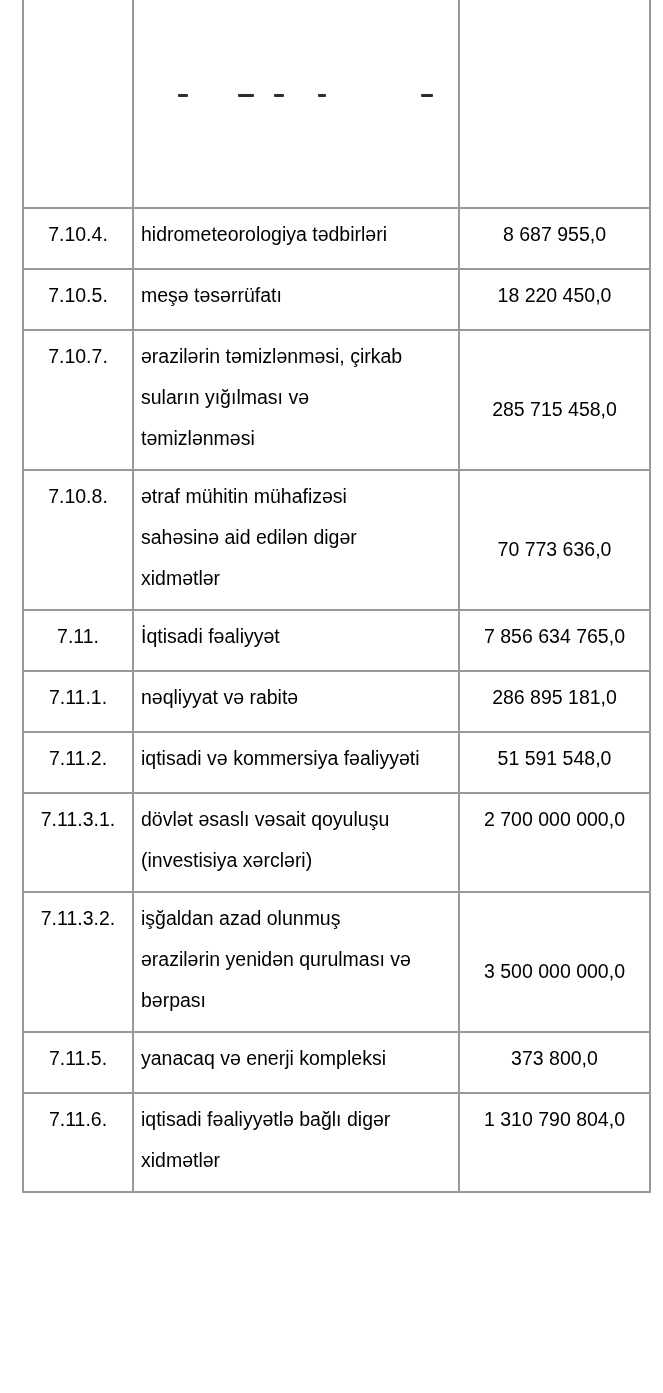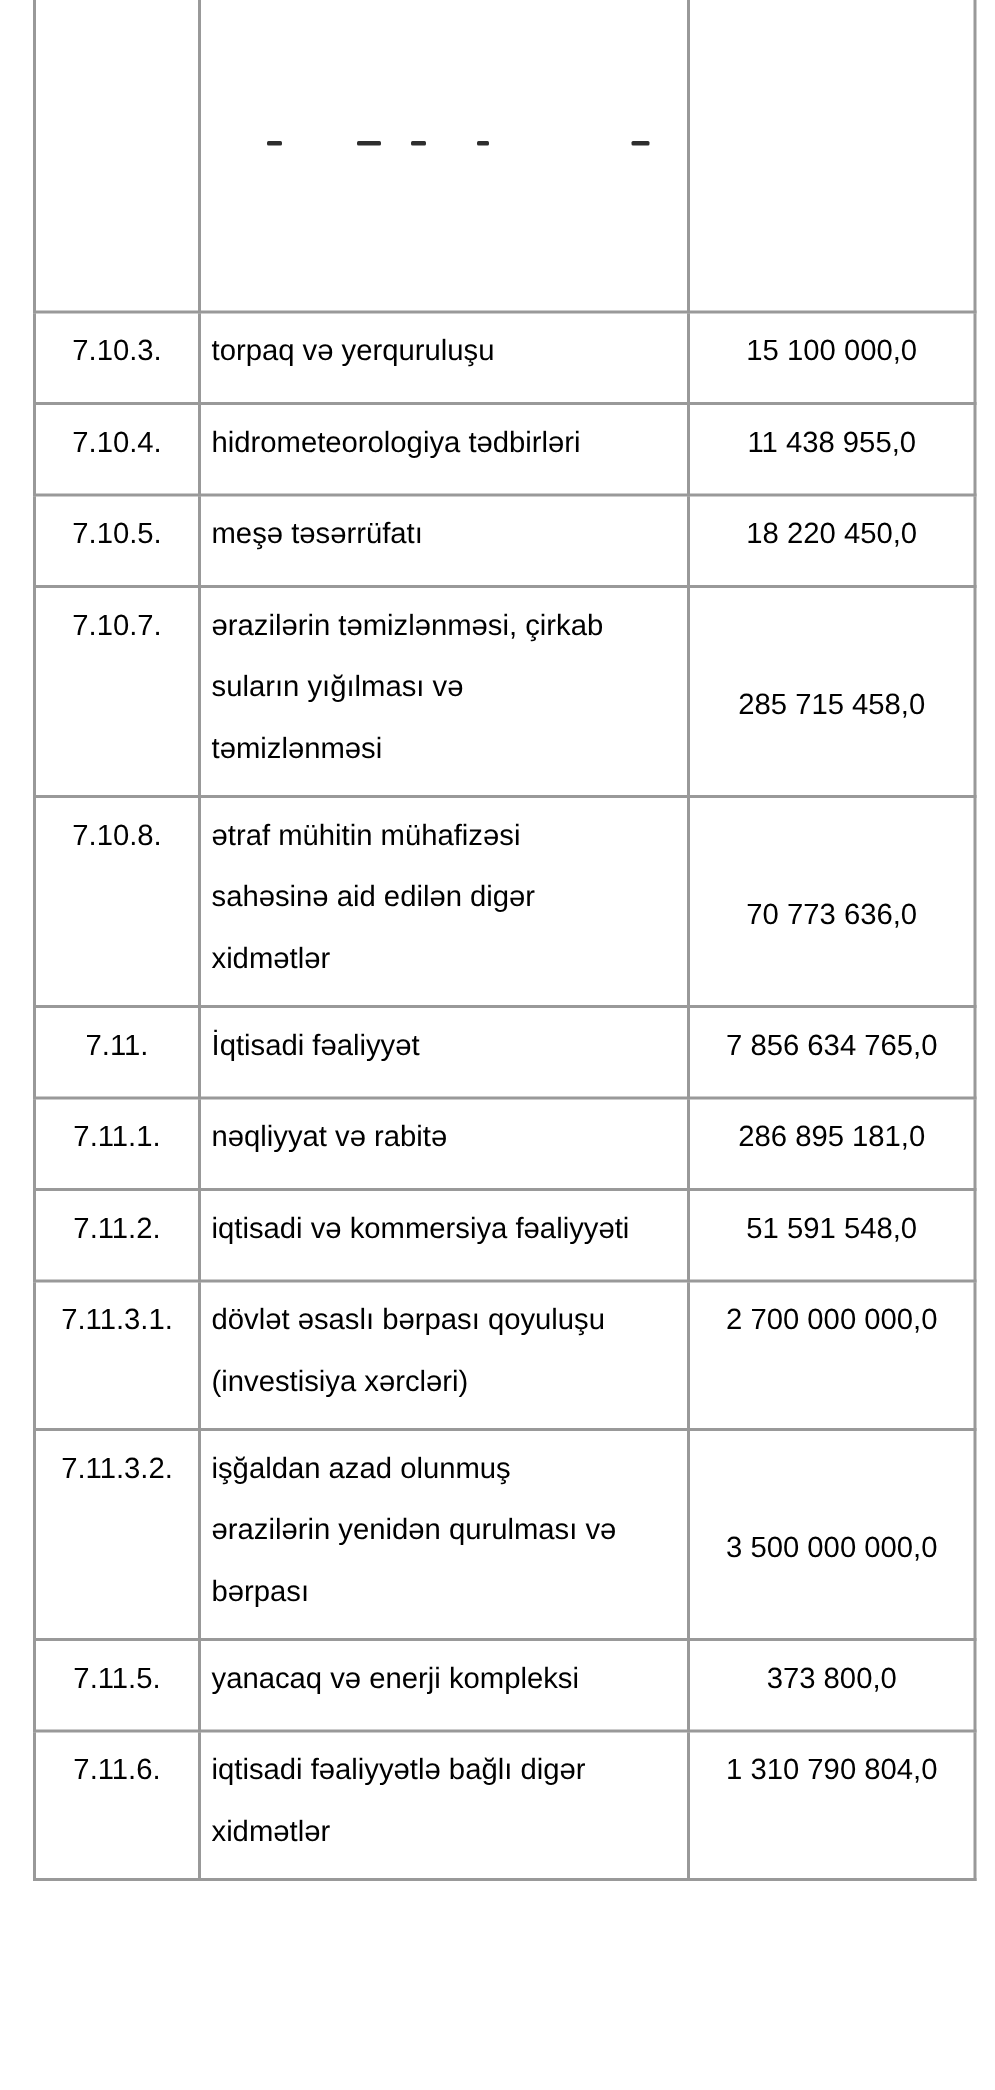--- a/index.html
+++ b/index.html
@@ -98,29 +98,24 @@
         <div class="frag-wrap">
           <span class="frag f1"></span>
           <span class="frag f2"></span>
           <span class="frag f3"></span>
           <span class="frag f4"></span>
           <span class="frag f5"></span>
         </div>
       </td>
       <td class="amount"></td>
     </tr>
-  <tr>
-    <td class="code">7.10.3.</td>
-    <td class="desc">torpaq və yerquruluşu</td>
-    <td class="amount">15 100 000,0</td>
-  </tr>
       <tr>
     <td class="code">7.10.4.</td>
     <td class="desc">hidrometeorologiya tədbirləri</td>
-    <td class="amount">11 438 955,0</td>
+    <td class="amount">8 687 955,0</td>
   </tr>
       <tr>
     <td class="code">7.10.5.</td>
     <td class="desc">meşə təsərrüfatı</td>
     <td class="amount">18 220 450,0</td>
   </tr>
       <tr>
     <td class="code">7.10.7.</td>
     <td class="desc">ərazilərin təmizlənməsi, çirkab
 suların yığılması və
@@ -144,21 +139,21 @@
     <td class="desc">nəqliyyat və rabitə</td>
     <td class="amount">286 895 181,0</td>
   </tr>
       <tr>
     <td class="code">7.11.2.</td>
     <td class="desc">iqtisadi və kommersiya fəaliyyəti</td>
     <td class="amount">51 591 548,0</td>
   </tr>
       <tr>
     <td class="code">7.11.3.1.</td>
-    <td class="desc">dövlət əsaslı bərpası qoyuluşu
+    <td class="desc">dövlət əsaslı vəsait qoyuluşu
 (investisiya xərcləri)</td>
     <td class="amount">2 700 000 000,0</td>
   </tr>
       <tr>
     <td class="code">7.11.3.2.</td>
     <td class="desc">işğaldan azad olunmuş
 ərazilərin yenidən qurulması və
 bərpası</td>
     <td class="amount mid">3 500 000 000,0</td>
   </tr>

